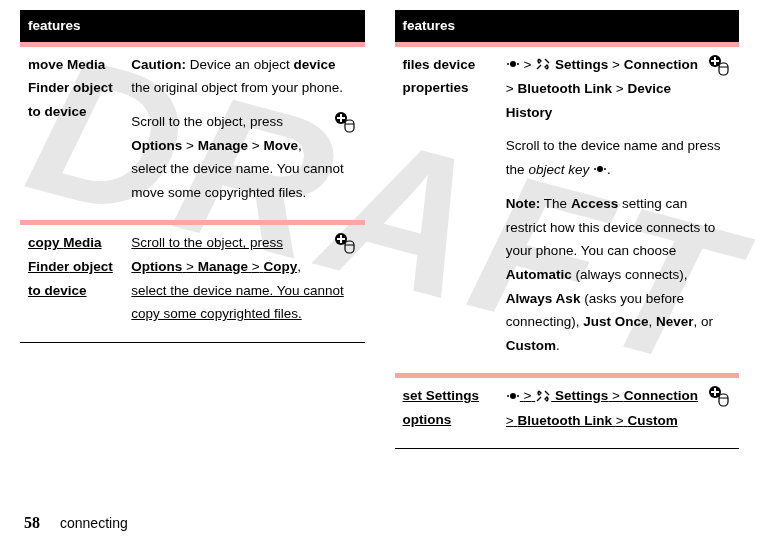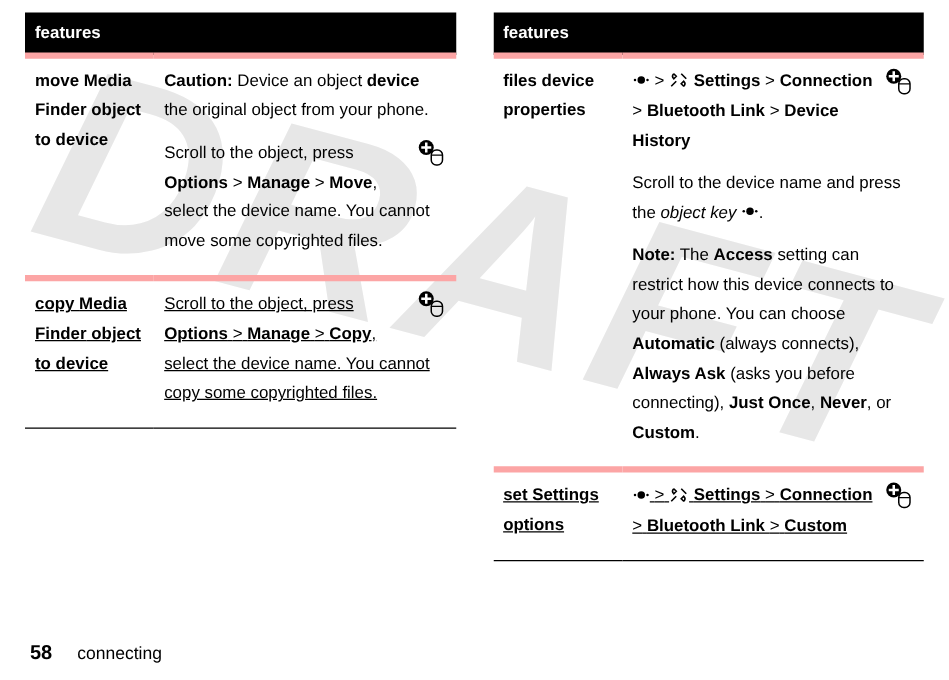--- a/index.html
+++ b/index.html
@@ -12,21 +12,21 @@
   .hdr td{background:#000;color:#fff;font-weight:bold;padding:4px 8px;}
   .bordered td{border-top:5px solid #fca5a5;}
   .bordered:last-child td{border-bottom:1px solid #000;text-decoration:underline;}
   .lab{font-weight:bold;width:30%;}
   .cond{font-family:"Arial Narrow",Arial,sans-serif;font-stretch:condensed;font-weight:bold;}
   .icon{display:inline-block;vertical-align:middle;position:relative;}
   .gt{color:#000;}
   .para{margin:0 0 10px 0;}
   .iconcell{float:right;margin-left:6px;}
   .footer{position:absolute;bottom:12px;left:24px;font-size:14px;z-index:2;}
-  .footer b{font-size:16px;margin-right:20px;}
+  .footer b{font-size:16px;margin-right:20px;font-family:Liberation Serif, serif;}
   svg.plus-cyl{width:24px;height:24px;}
   svg.navkey{width:14px;height:14px;vertical-align:-2px;}
   svg.tool{width:16px;height:14px;vertical-align:-2px;}
   em.ckey{font-style:italic;}
 </style>
 </head>
 <body>
 
 <div class="page">
   <div class="watermark">DRAFT</div>

